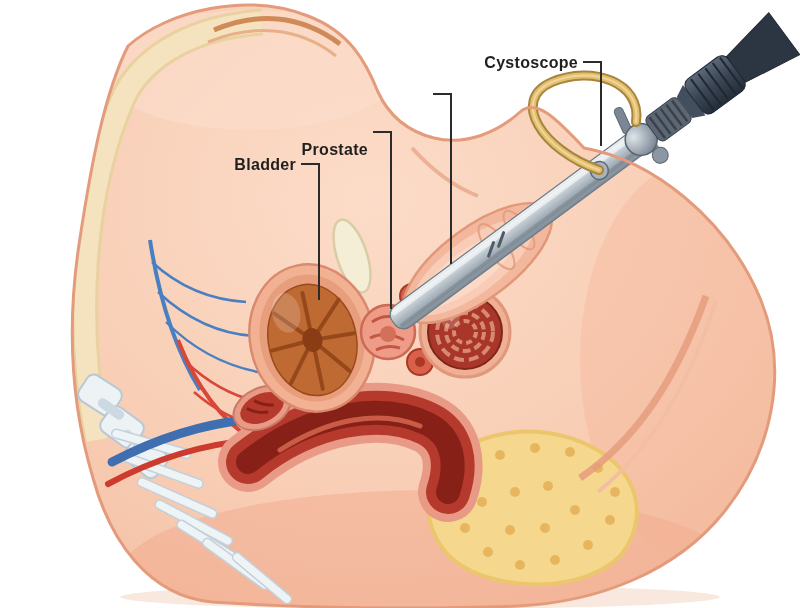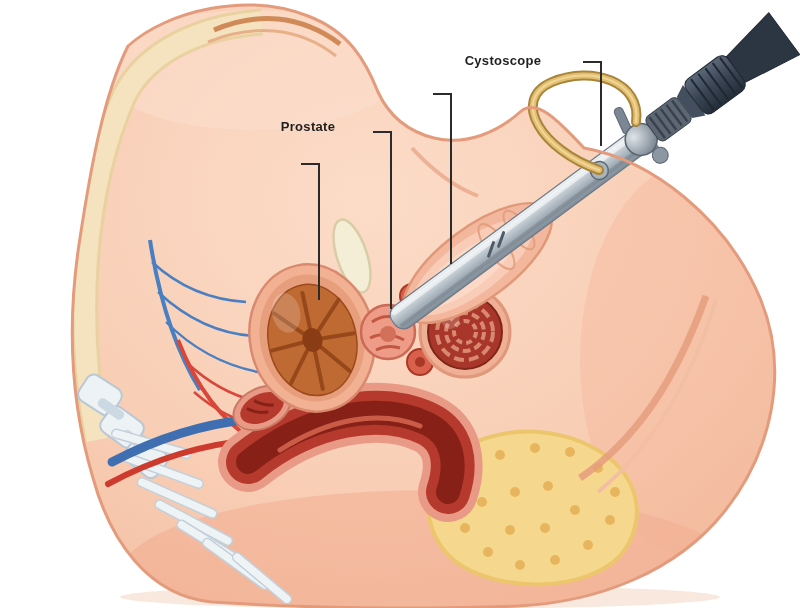--- a/index.html
+++ b/index.html
@@ -8,29 +8,29 @@
     width:800px;height:608px;
     margin:0 auto;
     background:#ffffff;
     overflow:hidden;
     font-family:"Liberation Sans", sans-serif;
   }
   #illustration{position:absolute;left:0;top:0;}
   .lbl{
     position:absolute;
     font-weight:700;
-    font-size:13px;
+    font-size:16px;
     line-height:1.1;
     color:#1f1f1f;
     letter-spacing:.3px;
-    text-align:center;
+    text-align:right;
     user-select:none;
   }
   #lbl-bladder{left:176px;top:156px;width:120px;}
-  #lbl-prostate{left:248px;top:120px;width:120px;}
+  #lbl-prostate{left:248px;top:141px;width:120px;}
   #lbl-urethra{left:310px;top:86px;width:118px;}
   #lbl-cystoscope{left:428px;top:54px;width:150px;}
 </style>
 </head>
 <body>
 
 <div id="stage">
 
   <svg id="illustration" width="800" height="608" viewBox="0 0 800 608" xmlns="http://www.w3.org/2000/svg">
     <defs>
@@ -247,16 +247,17 @@
     <use href="#bodyPath" fill="none" stroke="#e49b7c" stroke-width="3"></use>
 
     <g fill="none" stroke="#2b2b2b" stroke-width="2">
       <path d="M 301,164 H 319 V 300"></path>
       <path d="M 373,132 H 391 V 309"></path>
       <path d="M 433,94 H 451 V 264"></path>
       <path d="M 583,62 H 601 V 146"></path>
     </g>
   </svg>
 
+  <div class="lbl" id="lbl-bladder">Bladder</div>
   <div class="lbl" id="lbl-prostate">Prostate</div>
   <div class="lbl" id="lbl-cystoscope">Cystoscope</div>
 
 </div>
 
 </body></html>

